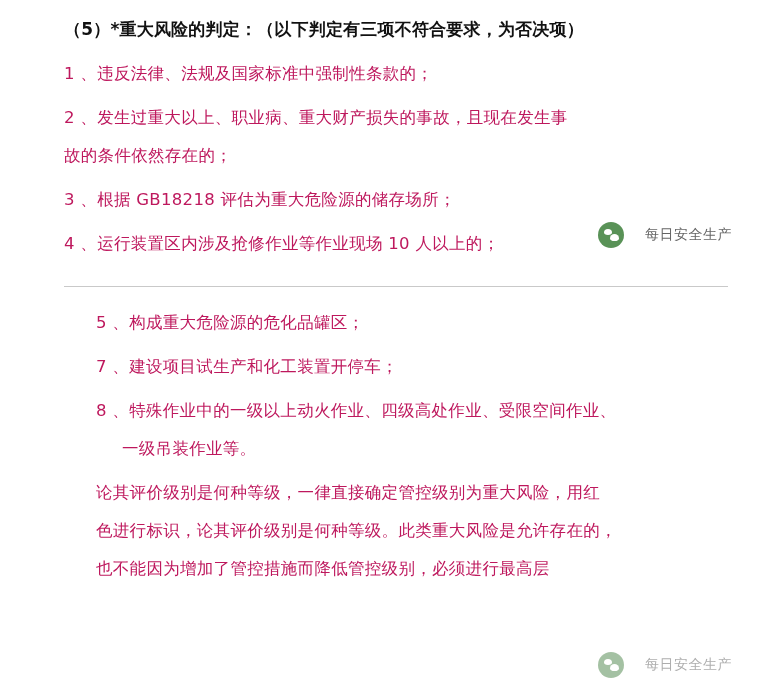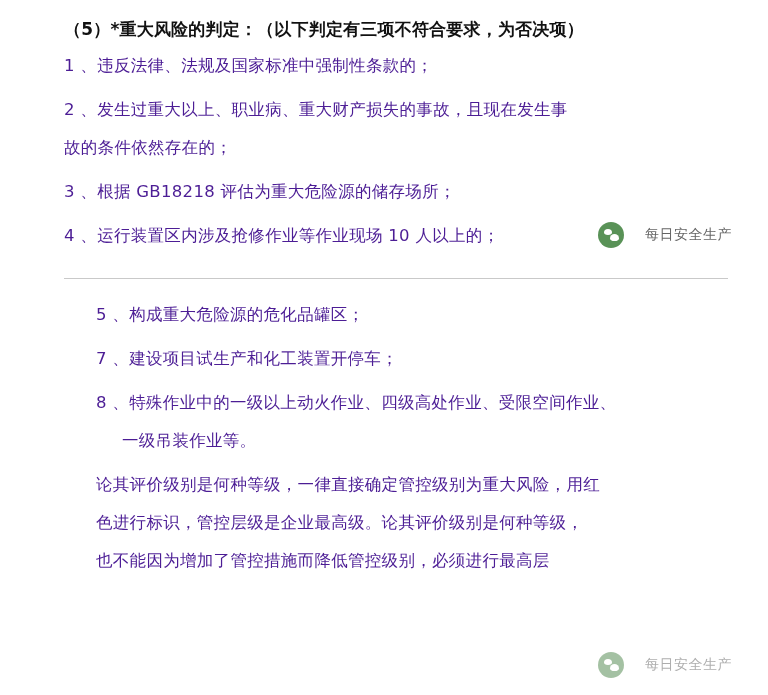--- a/index.html
+++ b/index.html
@@ -20,28 +20,28 @@
     width: 768px;
     height: 695px;
     box-sizing: border-box;
     padding: 8px 40px 0 64px;
   }
   .heading {
     font-size: 17px;
     font-weight: bold;
     line-height: 30px;
     letter-spacing: 0.2px;
-    margin: 6px 0 4px 0;
+    margin: 6px 0 12px 0;
     color: #111111;
   }
   .para {
     font-size: 16.5px;
     line-height: 36px;
     letter-spacing: 0.3px;
-    color: #4c1d95;
+    color: #be185d;
     margin: 0 0 8px 0;
   }
   .para.tight {
     margin-bottom: 2px;
   }
   .para-bold-lead {
     font-weight: bold;
   }
   .rule {
     border: 0;
@@ -135,21 +135,21 @@
 
   <hr class="rule">
 
   <div class="block-lower">
     <p class="para">5 、构成重大危险源的危化品罐区；</p>
     <p class="para">7 、建设项目试生产和化工装置开停车；</p>
     <p class="para tight">8 、特殊作业中的一级以上动火作业、四级高处作业、受限空间作业、</p>
     <p class="para"><span class="indent"></span><span>一级吊装作业等。</span></p>
 
     <p class="para tight">论其评价级别是何种等级，一律直接确定管控级别为重大风险，用红</p>
-    <p class="para tight">色进行标识，管控层级是企业最高级。论其评价级别是何种等级，</p>
+    <p class="para tight">色进行标识，论其评价级别是何种等级。此类重大风险是允许存在的，</p>
     <p class="para tight">也不能因为增加了管控措施而降低管控级别，必须进行最高层</p>
   </div>
 
   <div class="watermark wm-1">
     <span class="wm-logo"></span>
     <span class="wm-text">每日安全生产</span>
   </div>
 
   <div class="watermark wm-2">
     <span class="wm-logo"></span>

